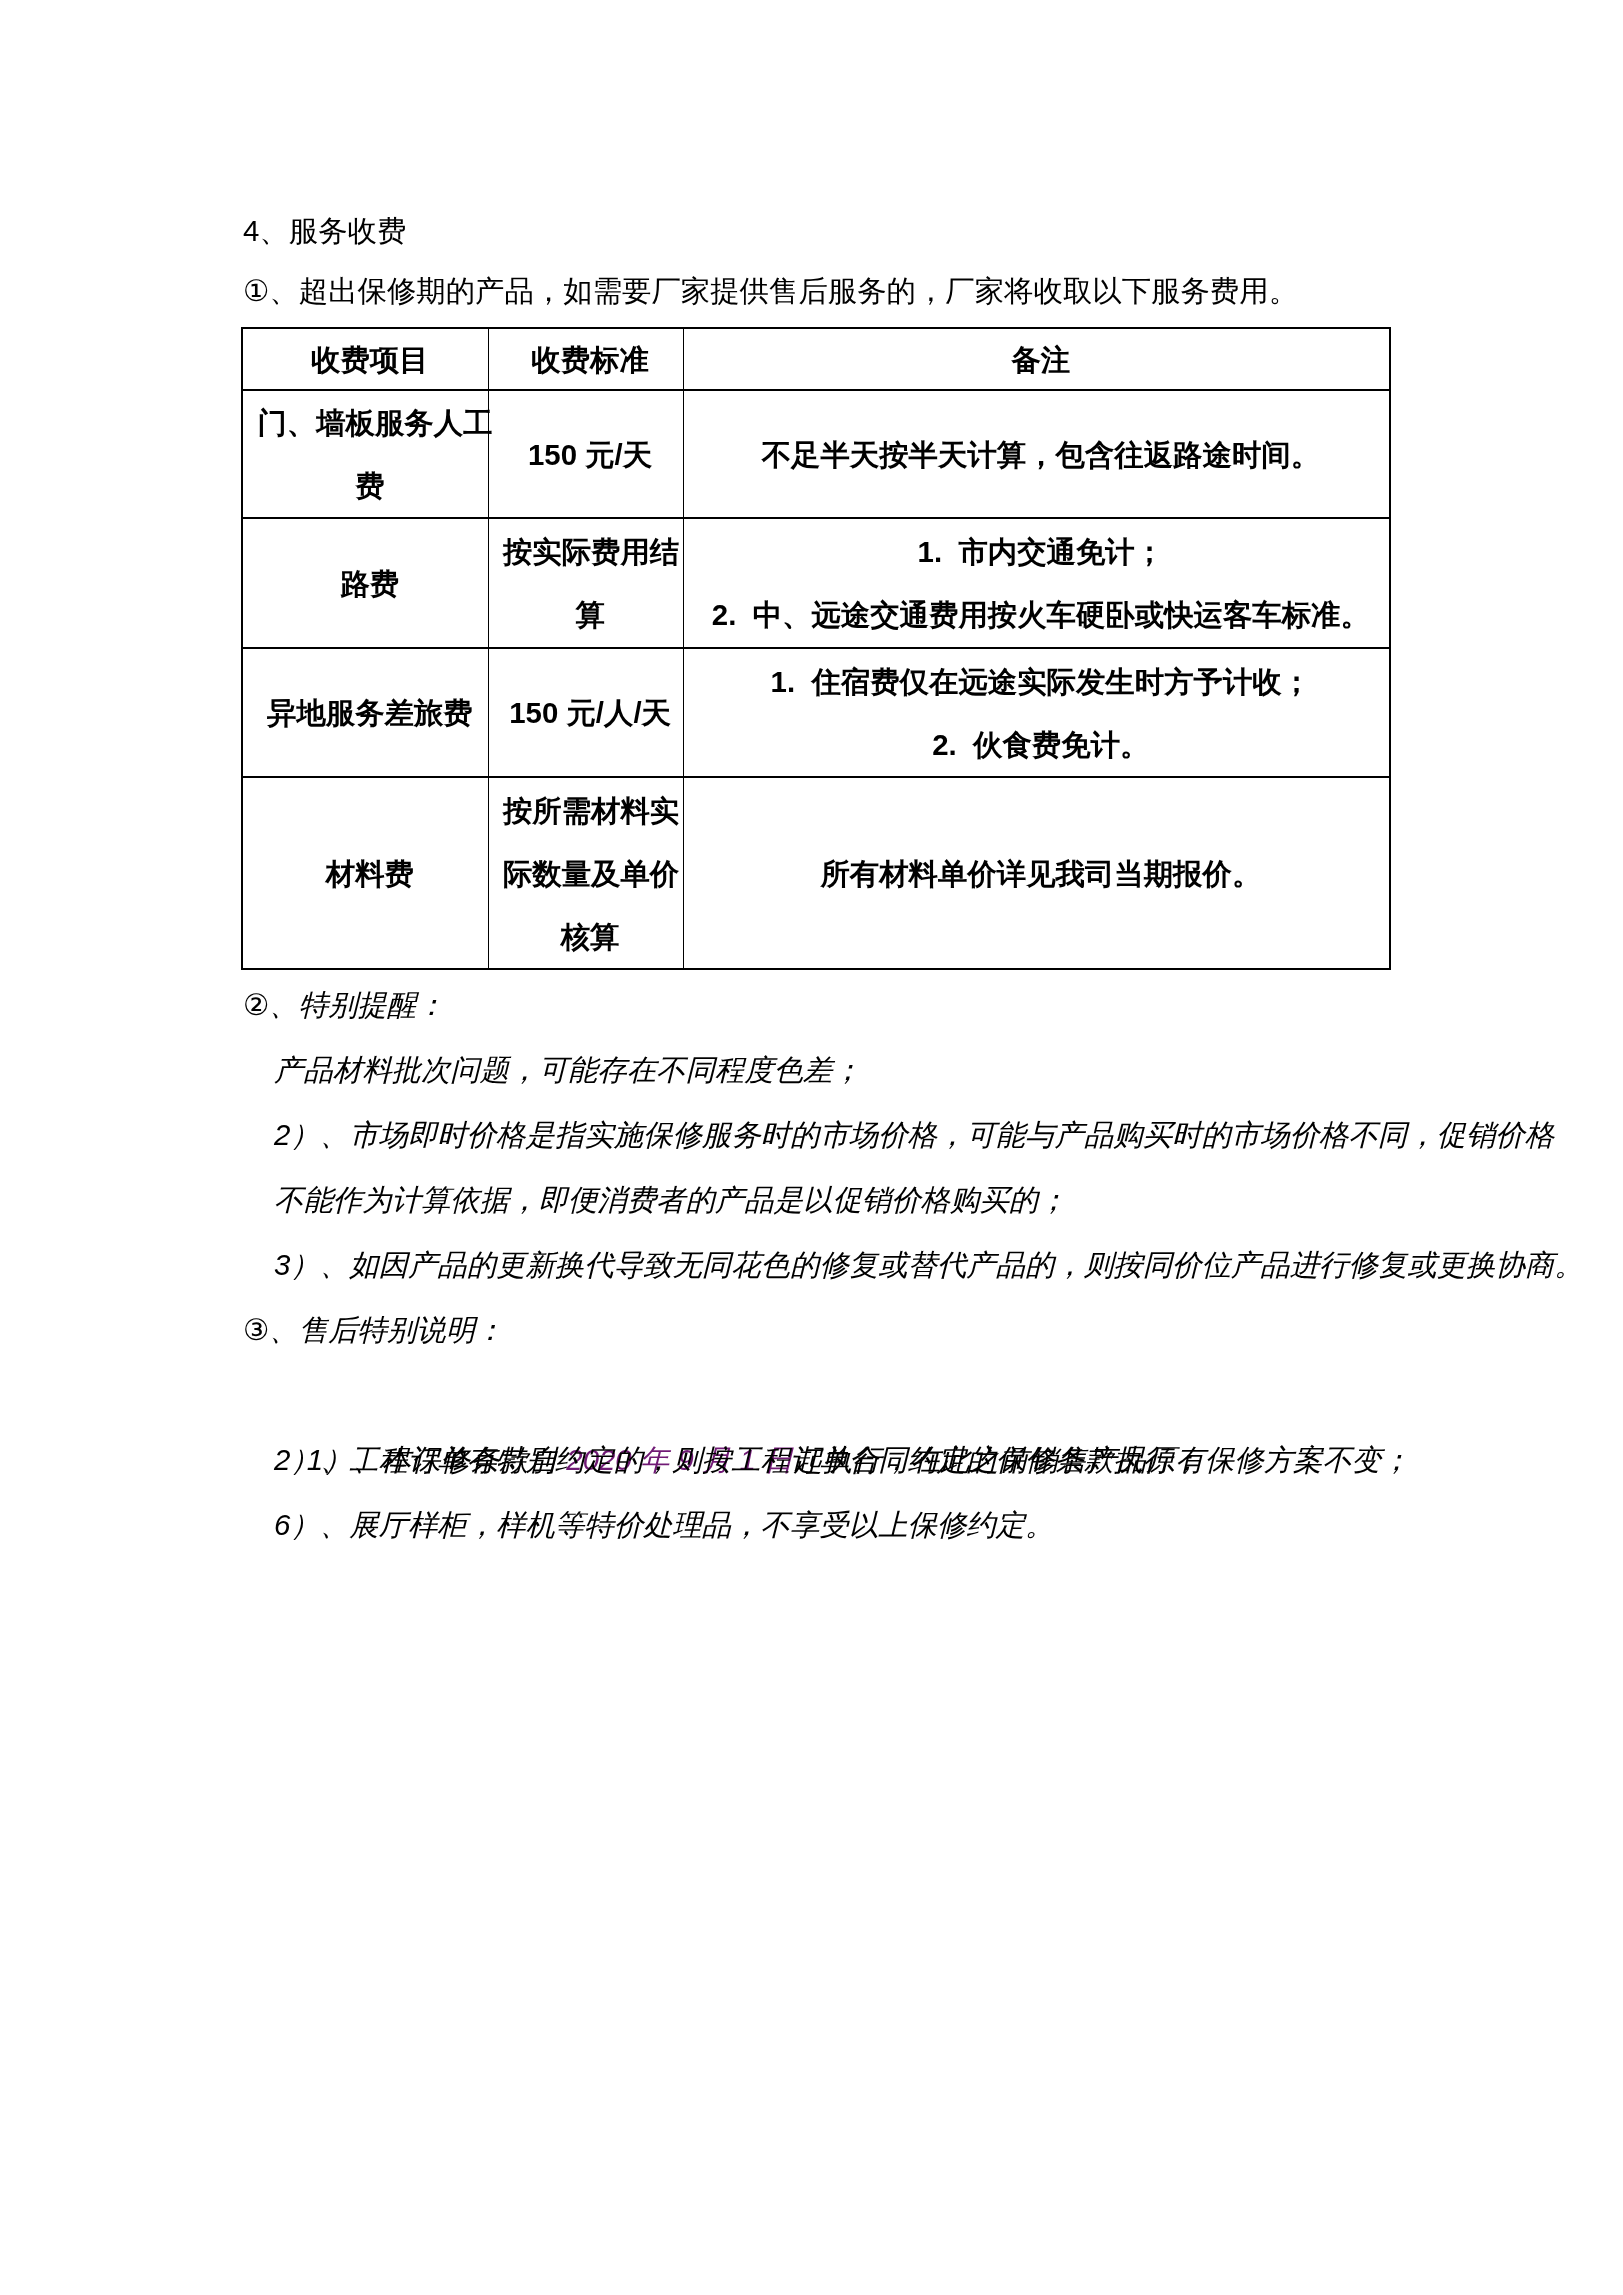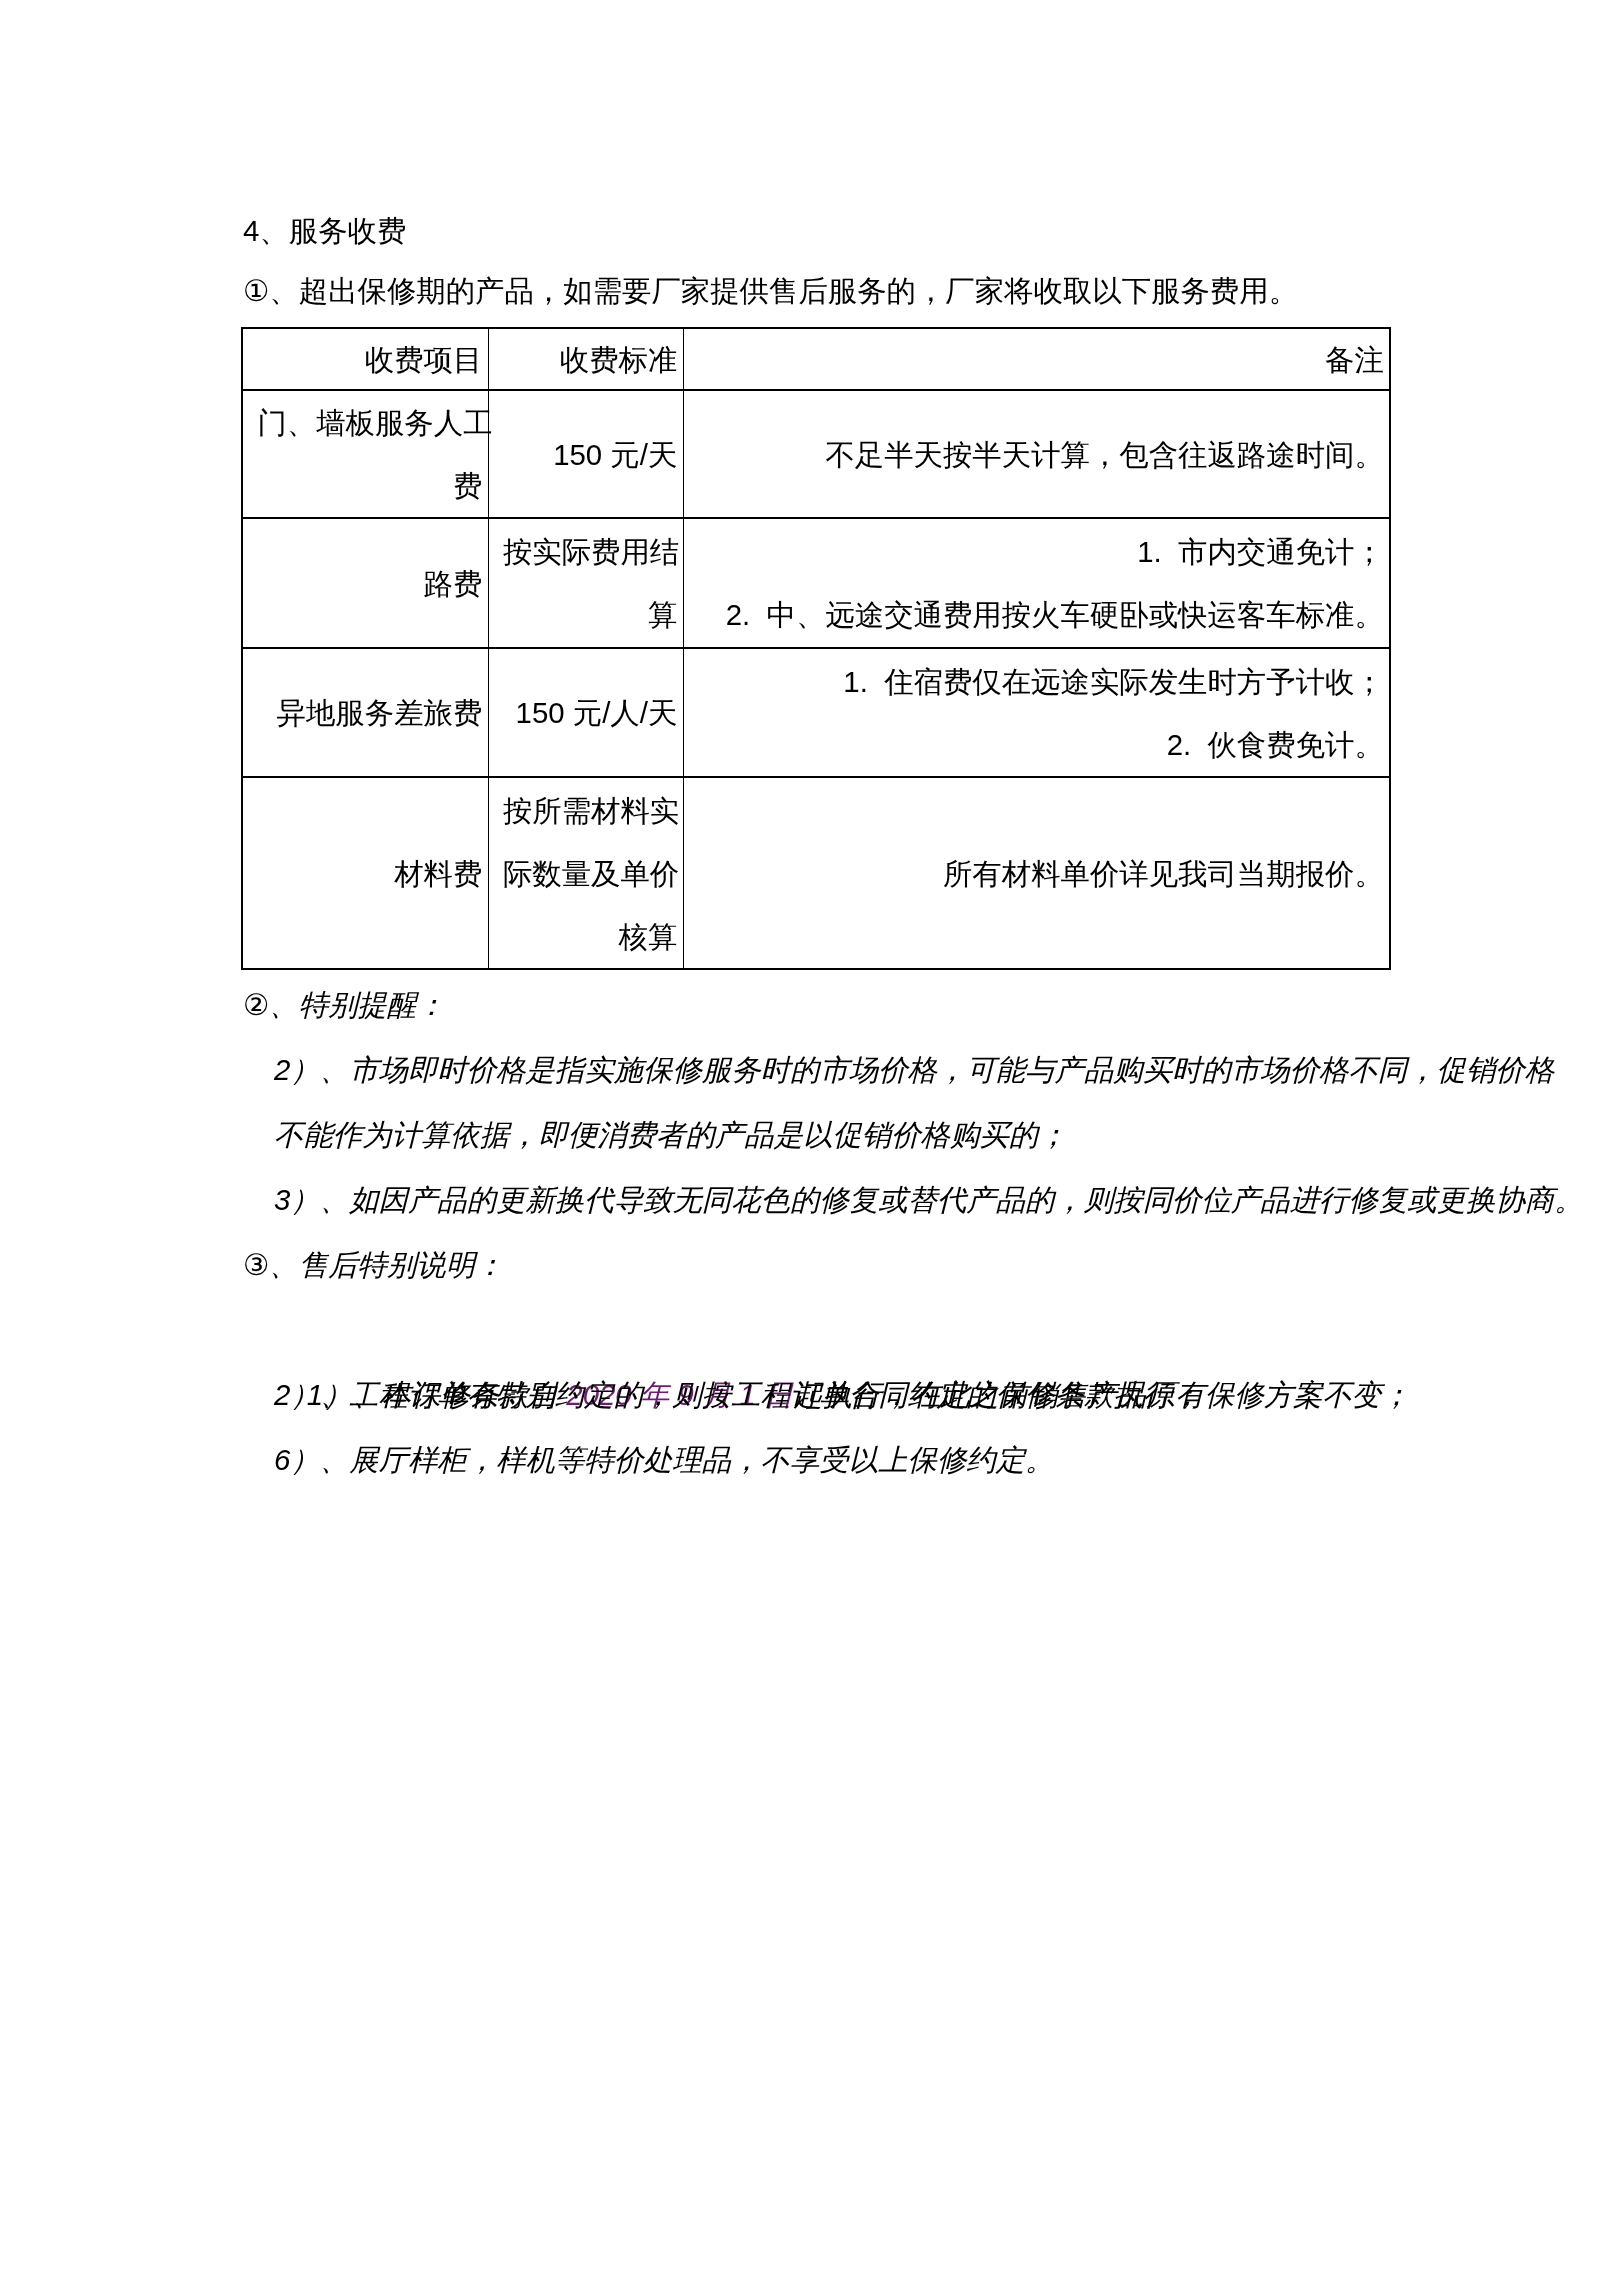--- a/index.html
+++ b/index.html
@@ -45,22 +45,22 @@
   }
   table.fee-table col.c1 { width: 246px; }
   table.fee-table col.c2 { width: 195px; }
   table.fee-table col.c3 { width: 707px; }
   table.fee-table th,
   table.fee-table td {
     border: 1.3px solid #000;
     border-top-width: 2px;
     border-bottom-width: 2px;
     vertical-align: middle;
-    text-align: right;
-    font-weight: 400;
+    text-align: center;
+    font-weight: 700;
     padding: 0 5.2px 0 14.4px;
   }
   tr.row-head   { height: 62px;  }
   tr.row-labor  { height: 110px; }
   tr.row-road   { height: 130px; }
   tr.row-travel { height: 129px; }
   tr.row-material { height: 192px; }
   .tline {
     line-height: 63px;
     white-space: pre;
@@ -152,20 +152,21 @@
       </td>
       <td>
         <div class="tline">所有材料单价详见我司当期报价。</div>
       </td>
     </tr>
   </tbody>
 </table>
 
 <div class="notes-block">
   <div class="nline">②、特别提醒：</div>
+  <div class="nline indent">产品材料批次问题，可能存在不同程度色差；</div>
   <div class="nline indent">2）、市场即时价格是指实施保修服务时的市场价格，可能与产品购买时的市场价格不同，促销价格</div>
   <div class="nline indent">不能作为计算依据，即便消费者的产品是以促销价格购买的；</div>
   <div class="nline indent">3）、如因产品的更新换代导致无同花色的修复或替代产品的，则按同价位产品进行修复或更换协商。</div>
 
   <div class="nline">③、售后特别说明：</div>
   <div class="nline indent">
     <span>1）、本保修条款自 </span><span class="red-text">2020 年 9 月 1 日</span><span>起执行，在此之前销售产品原有保修方案不变；</span>
   </div>
   <div class="nline indent">2）、工程订单有特别约定的，则按工程订单合同约定的保修条款执行；</div>
   <div class="nline indent">6）、展厅样柜，样机等特价处理品，不享受以上保修约定。</div>

